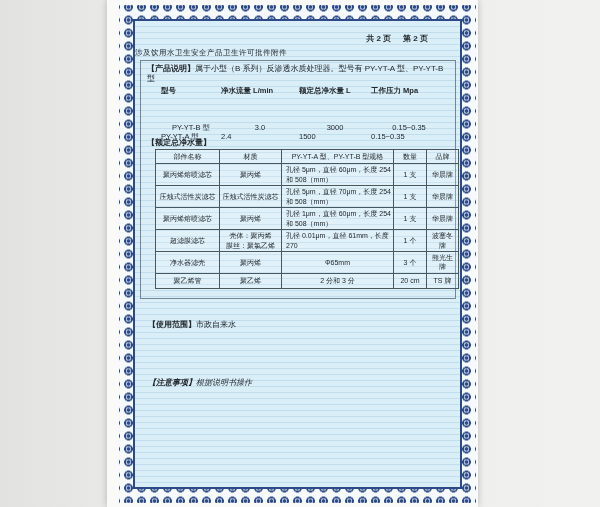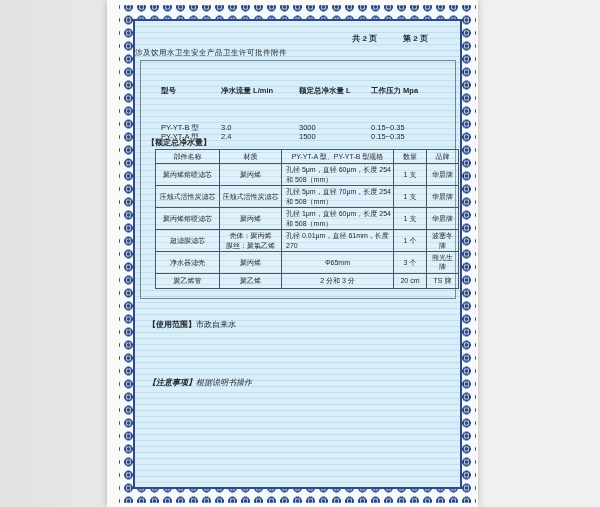--- a/index.html
+++ b/index.html
@@ -26,36 +26,36 @@
     background-position:center center;
     padding:14px;
   }
   .paper {
     position:relative; width:100%; height:100%;
     border:2px solid #2b4a87;
     background-color:#daeef8;
     background-image:repeating-linear-gradient(180deg, transparent 0px, transparent 5px, rgba(125,180,210,.28) 5px, rgba(125,180,210,.28) 6px);
   }
   .abs { position:absolute; }
-  .pages-line { top:12px; right:32px; display:flex; gap:26px; font-size:8px; font-weight:600; }
+  .pages-line { top:12px; right:32px; display:flex; gap:12px; font-size:8px; font-weight:600; }
   .doc-title { top:27px; left:0; font-size:7.5px; letter-spacing:.5px; }
   .product-box {
     top:39px; left:5px; width:316px; height:239px;
     border:1px solid rgba(95,115,130,.85);
   }
   .desc-line { padding:3px 6px 0 6px; font-size:8px; line-height:1.3; }
   .lbl { font-weight:700; }
   .model-row {
     position:absolute; left:20px; right:10px;
     display:grid; grid-template-columns:60px 78px 72px 76px;
     font-size:7.5px;
   }
   .mh { top:25px; font-weight:600; }
   .ma { top:37px;margin-top:34px; }
-  .mb { top:62px; }
+  .mb { top:62px;text-align:center; }
   .comp-label { top:76px; left:6px; font-size:8px; font-weight:700; }
   .main-table-wrap { top:88px; left:14px; }
   table { border-collapse:collapse; table-layout:fixed; width:303px; background:rgba(255,255,255,.18); }
   col.c0{width:64px;} col.c1{width:62px;} col.c2{width:112px;} col.c3{width:33px;} col.c4{width:32px;}
   td,th {
     border:1px solid #49585f;
     font-size:7px; line-height:1.35; font-weight:400;
     padding:1px 2px; text-align:center; vertical-align:middle;
     white-space:pre-line; overflow:hidden;
   }
@@ -74,20 +74,23 @@
     <div class="paper">
 
       <div class="abs pages-line">
         <span>共 2 页</span>
         <span>第 2 页</span>
       </div>
 
       <div class="abs doc-title">涉及饮用水卫生安全产品卫生许可批件附件</div>
 
       <div class="abs product-box">
+        <div class="desc-line">
+          <span class="lbl">【产品说明】</span><span>属于小型（B 系列）反渗透水质处理器。型号有 PY-YT-A 型、PY-YT-B 型</span>
+        </div>
 
         <div class="model-row mh">
           <span>型号</span>
           <span>净水流量 L/min</span>
           <span>额定总净水量 L</span>
           <span>工作压力 Mpa</span>
         </div>
         <div class="model-row ma">
           <span>PY-YT-A 型</span>
           <span>2.4</span>

